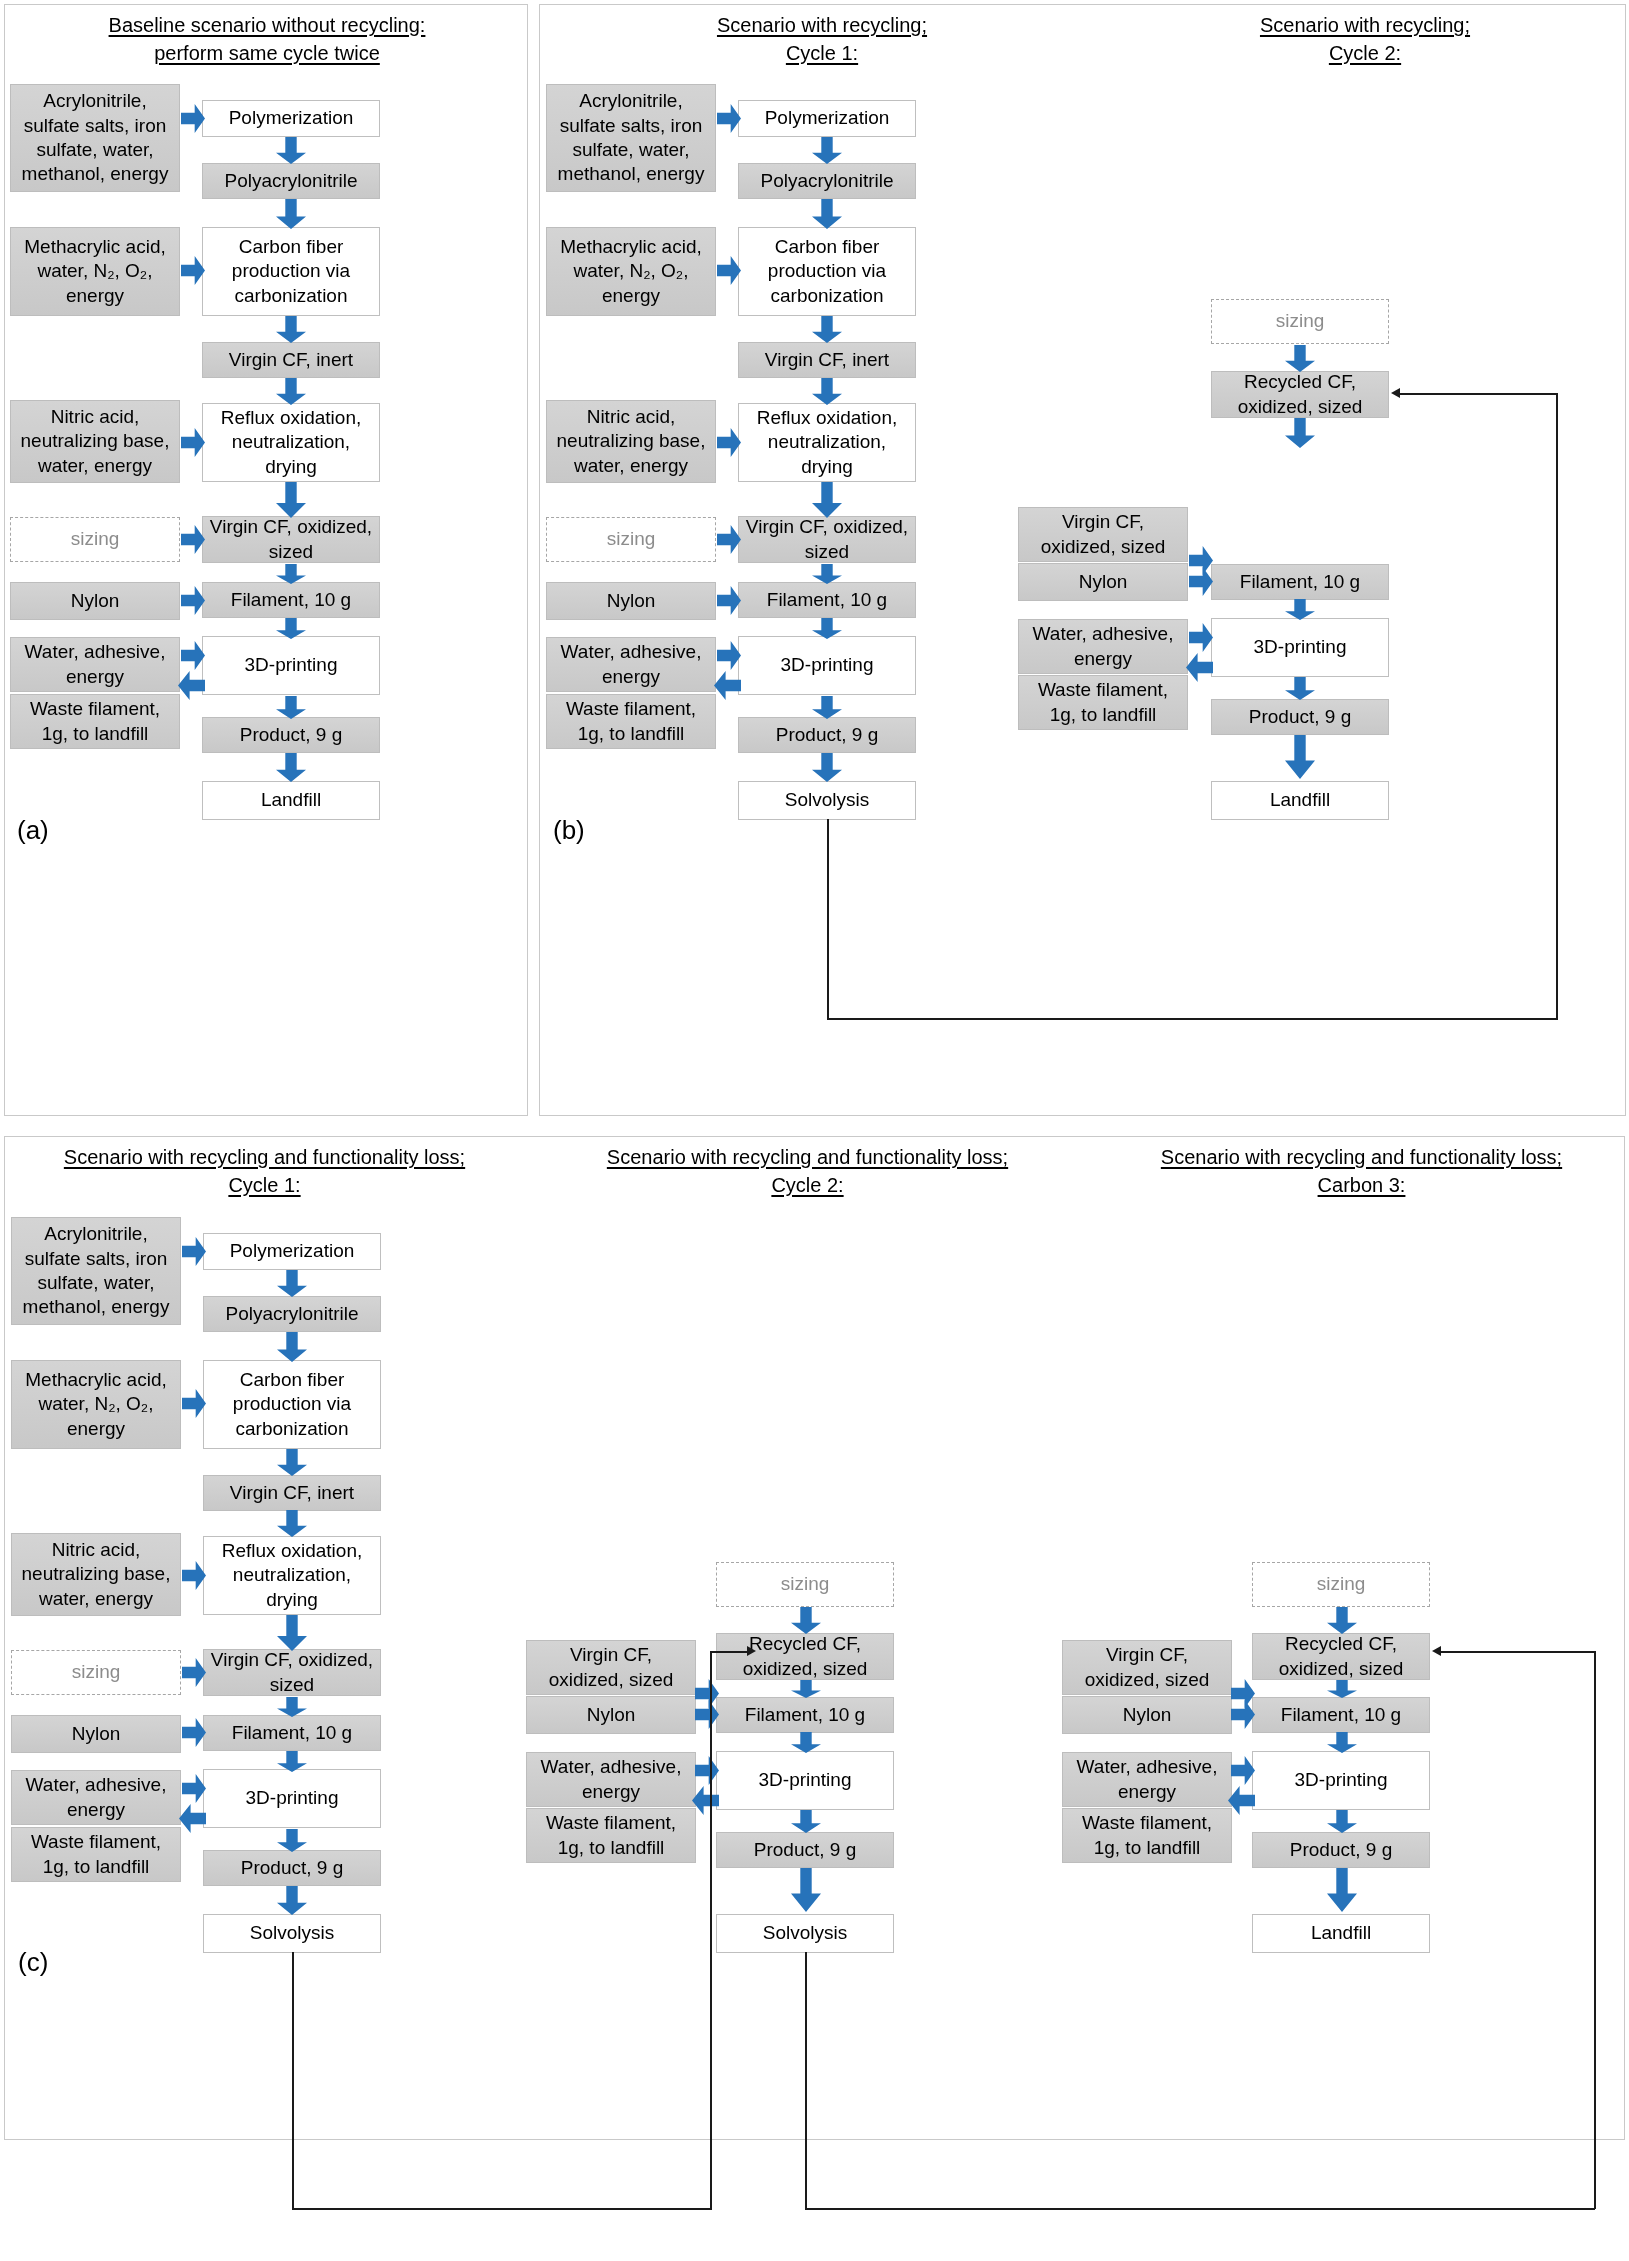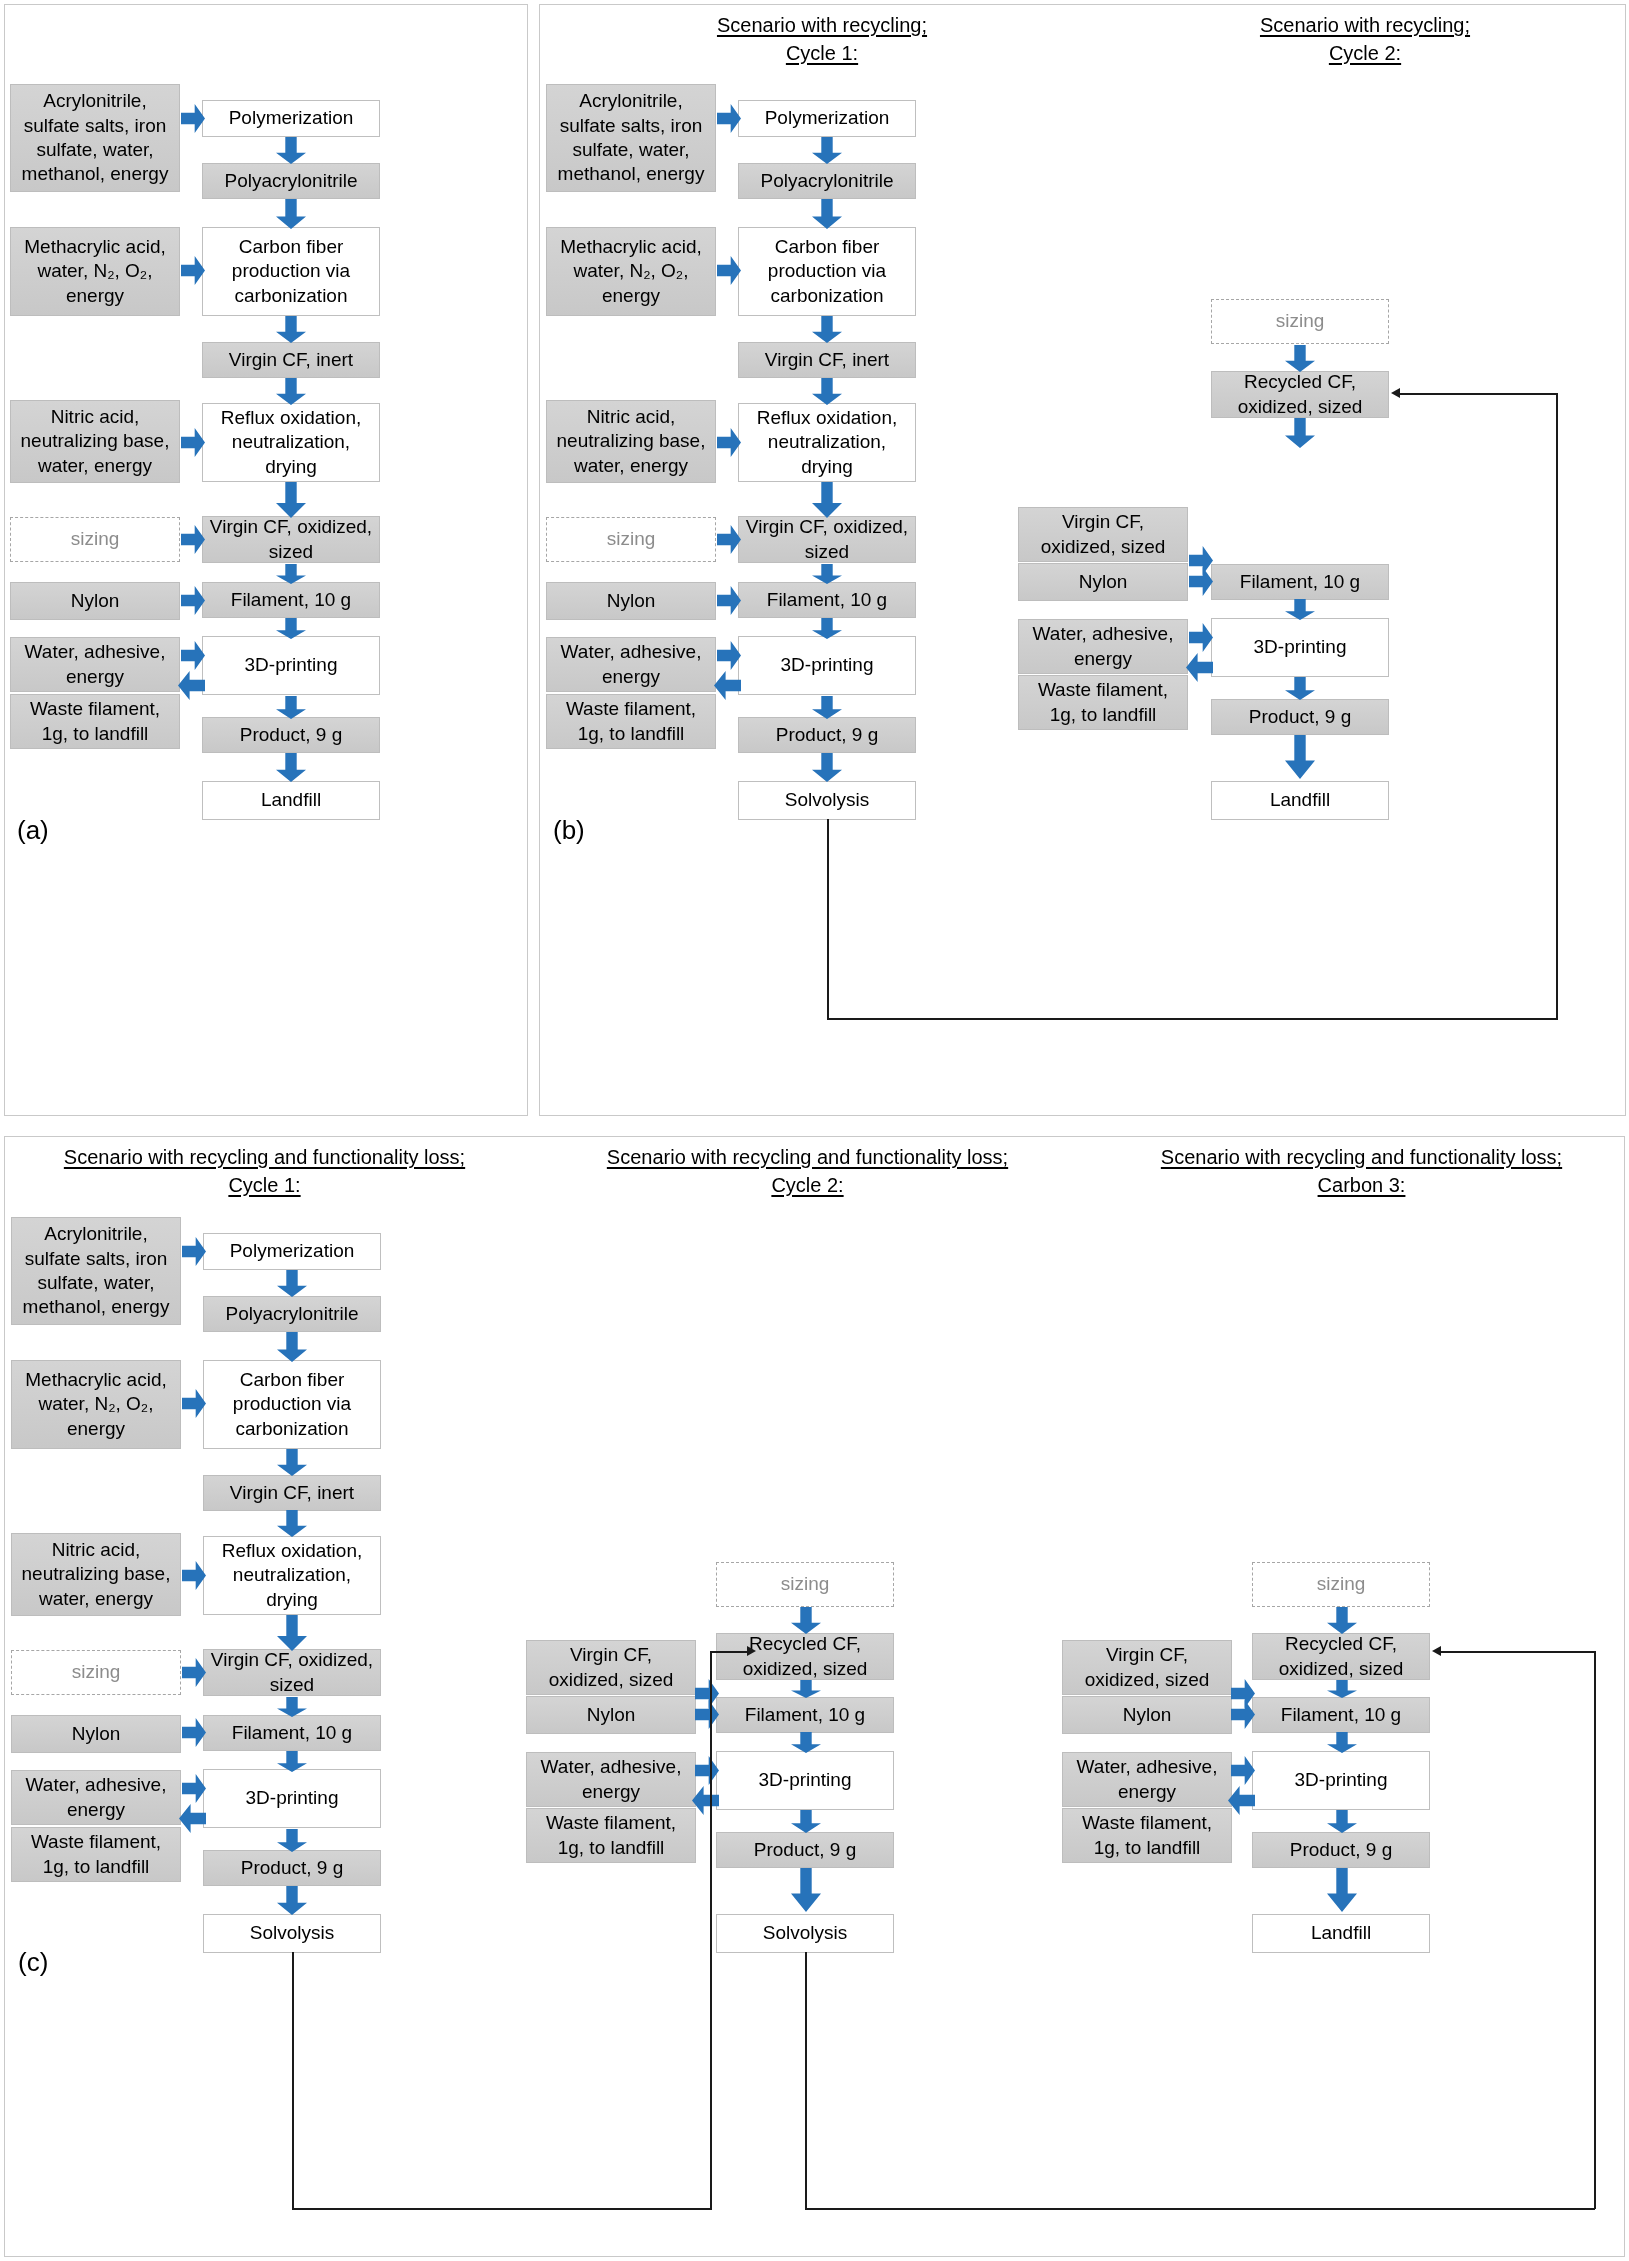--- a/index.html
+++ b/index.html
@@ -36,20 +36,24 @@
   .tip{position:absolute;width:0;height:0;border-top:5.4px solid transparent;
        border-bottom:5.4px solid transparent;}
   .tip.left{border-right:9px solid #1a1a1a;}
   .tip.right{border-left:9px solid #1a1a1a;}
 </style>
 </head>
 <body>
 
 <div class="panel" style="left:4px;top:4px;width:524px;height:1112px;">
 
+  <div class="hdr" style="left:15px;top:7px;width:494px;">
+    <div>Baseline scenario without recycling:</div>
+    <div>perform same cycle twice</div>
+  </div>
 
   <div class="box gray" style="left:5px;top:79px;width:170px;height:108px;">Acrylonitrile, sulfate salts, iron sulfate, water, methanol, energy</div>
   <div class="box gray" style="left:5px;top:222px;width:170px;height:89px;">Methacrylic acid, water, N₂, O₂, energy</div>
   <div class="box gray" style="left:5px;top:395px;width:170px;height:83px;">Nitric acid, neutralizing base, water, energy</div>
   <div class="box dash" style="left:5px;top:512px;width:170px;height:45px;">sizing</div>
   <div class="box gray" style="left:5px;top:577px;width:170px;height:38px;">Nylon</div>
   <div class="box gray" style="left:5px;top:632px;width:170px;height:55px;">Water, adhesive, energy</div>
   <div class="box gray" style="left:5px;top:689px;width:170px;height:55px;">Waste filament, 1g, to landfill</div>
 
   <div class="box white" style="left:197px;top:95px;width:178px;height:37px;">Polymerization</div>
@@ -239,21 +243,21 @@
 
   <div class="ln lv" style="left:287px;top:814px;height:201px;"></div>
   <div class="ln lh" style="left:287px;top:1013px;width:731px;"></div>
   <div class="ln lv" style="left:1016px;top:388px;height:626px;"></div>
   <div class="ln lh" style="left:860px;top:388px;width:158px;"></div>
   <div class="tip left" style="left:851px;top:383px;"></div>
 
   <div class="plabel" style="left:13px;top:810px;">(b)</div>
 </div>
 
-<div class="panel" style="left:4px;top:1136px;width:1621px;height:1121px;">
+<div class="panel" style="left:4px;top:1136px;width:1621px;height:1004px;">
 
   <div class="hdr" style="left:5px;top:7px;width:509px;">
     <div>Scenario with recycling and functionality loss;</div>
     <div>Cycle 1:</div>
   </div>
   <div class="hdr" style="left:548px;top:7px;width:509px;">
     <div>Scenario with recycling and functionality loss;</div>
     <div>Cycle 2:</div>
   </div>
   <div class="hdr" style="left:1102px;top:7px;width:509px;">

